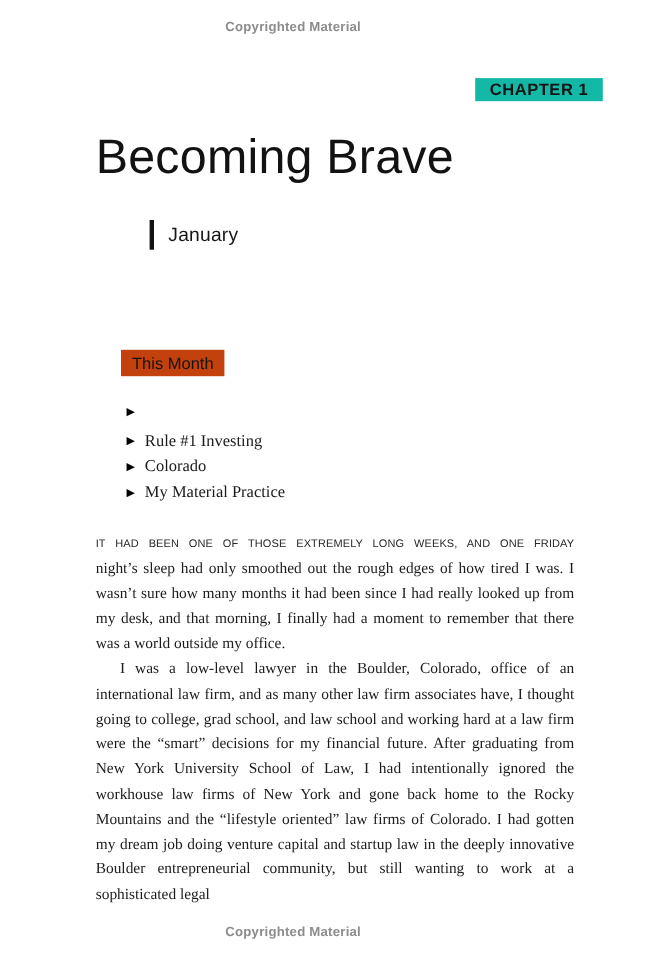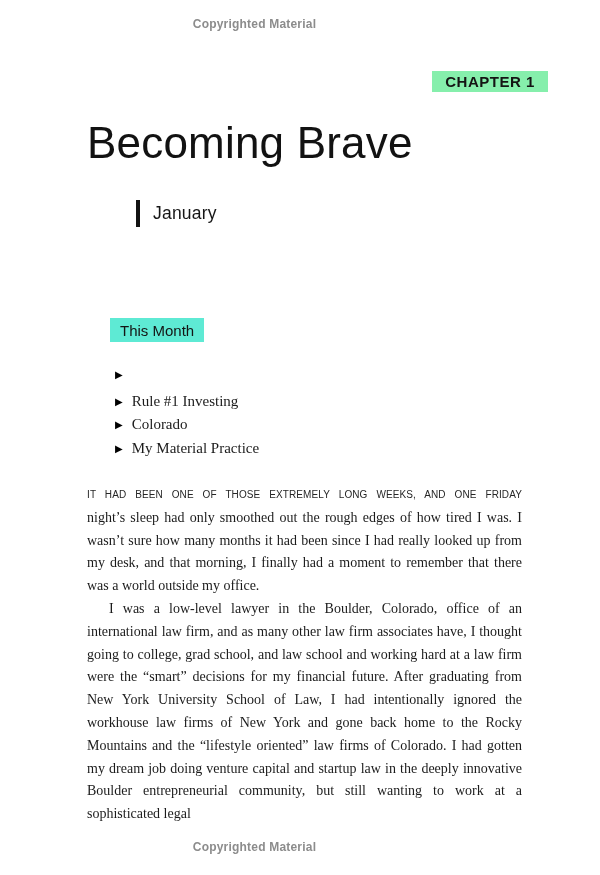--- a/index.html
+++ b/index.html
@@ -9,32 +9,32 @@
     font-family: "Liberation Sans", sans-serif;
     color: #1b1b1b;
     position: relative;
     overflow: hidden;
   }
   .page {
     position: absolute; inset: 0;
     background: #ffffff;
   }
   .copyright {
-    position: absolute; left: 0; width: 509px;
+    position: absolute; left: 12px; width: 509px;
     text-align: center;
     font-size: 12px; font-weight: bold;
     color: #8c8c8c; letter-spacing: 0.2px;
   }
   .copyright.top { top: 17px; }
   .copyright.bottom { top: 840px; }
 
   .chapter-badge {
     position: absolute; top: 71px; right: 52px;
     width: 116px; height: 21px;
-    background: #86efac;
+    background: #14b8a6;
     display: flex; align-items: center; justify-content: center;
     font-size: 15px; font-weight: bold; letter-spacing: 0.5px;
     color: #141414;
   }
 
   .title {
     position: absolute; top: 124px; left: 87px;
     margin: 0;
     font-size: 44px; font-weight: 400; letter-spacing: 0.2px;
     line-height: 38px;
@@ -50,21 +50,21 @@
     margin-right: 13px;
   }
   .month-label {
     font-size: 17.5px; font-weight: 500; color: #161616;
     letter-spacing: 0.2px;
   }
 
   .this-month {
     position: absolute; top: 318px; left: 110px;
     height: 24px;
-    background: #5eead4;
+    background: #c2410c;
     display: flex; align-items: center;
     padding: 0 10px;
     font-size: 15px; font-weight: 500; color: #141414;
   }
 
   .topics {
     position: absolute; top: 370px; left: 115px;
     margin: 0; padding: 0; list-style: none;
     font-family: "Liberation Serif", serif;
     font-size: 15px; color: #1b1b1b;

